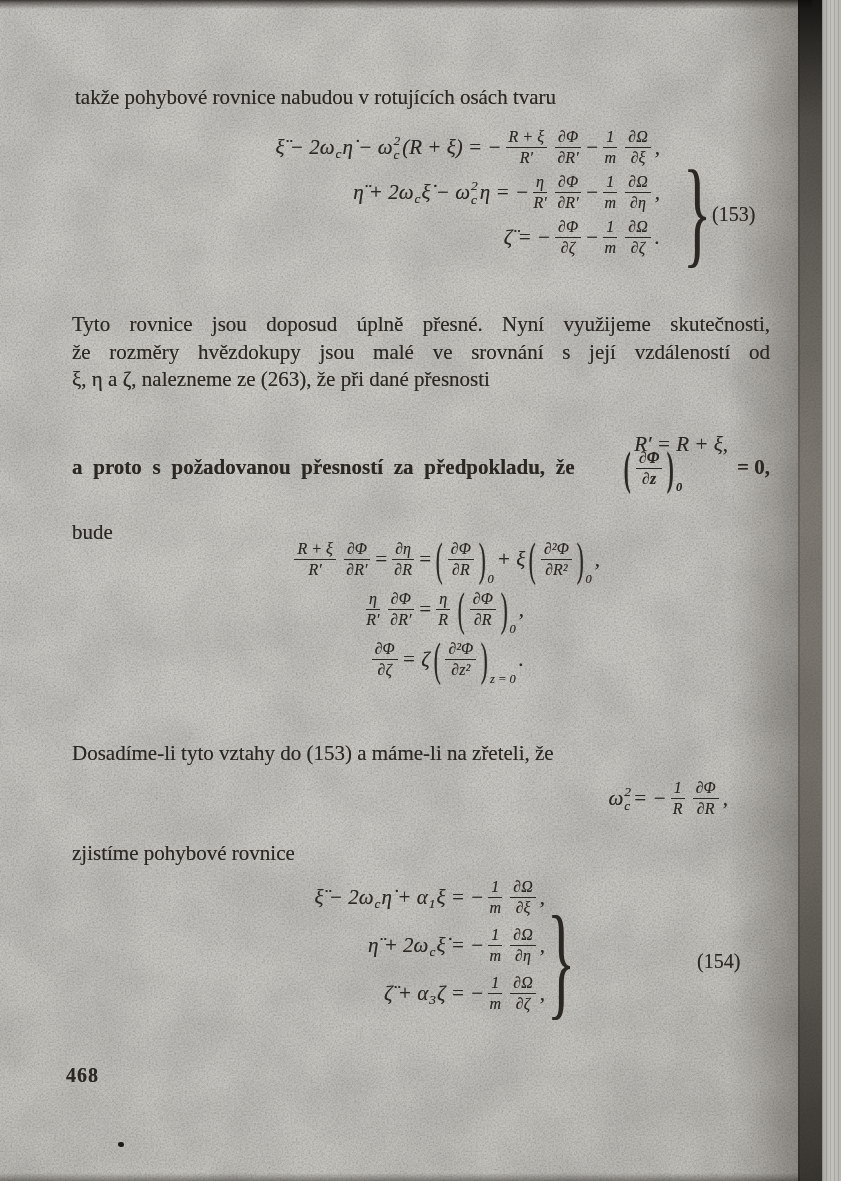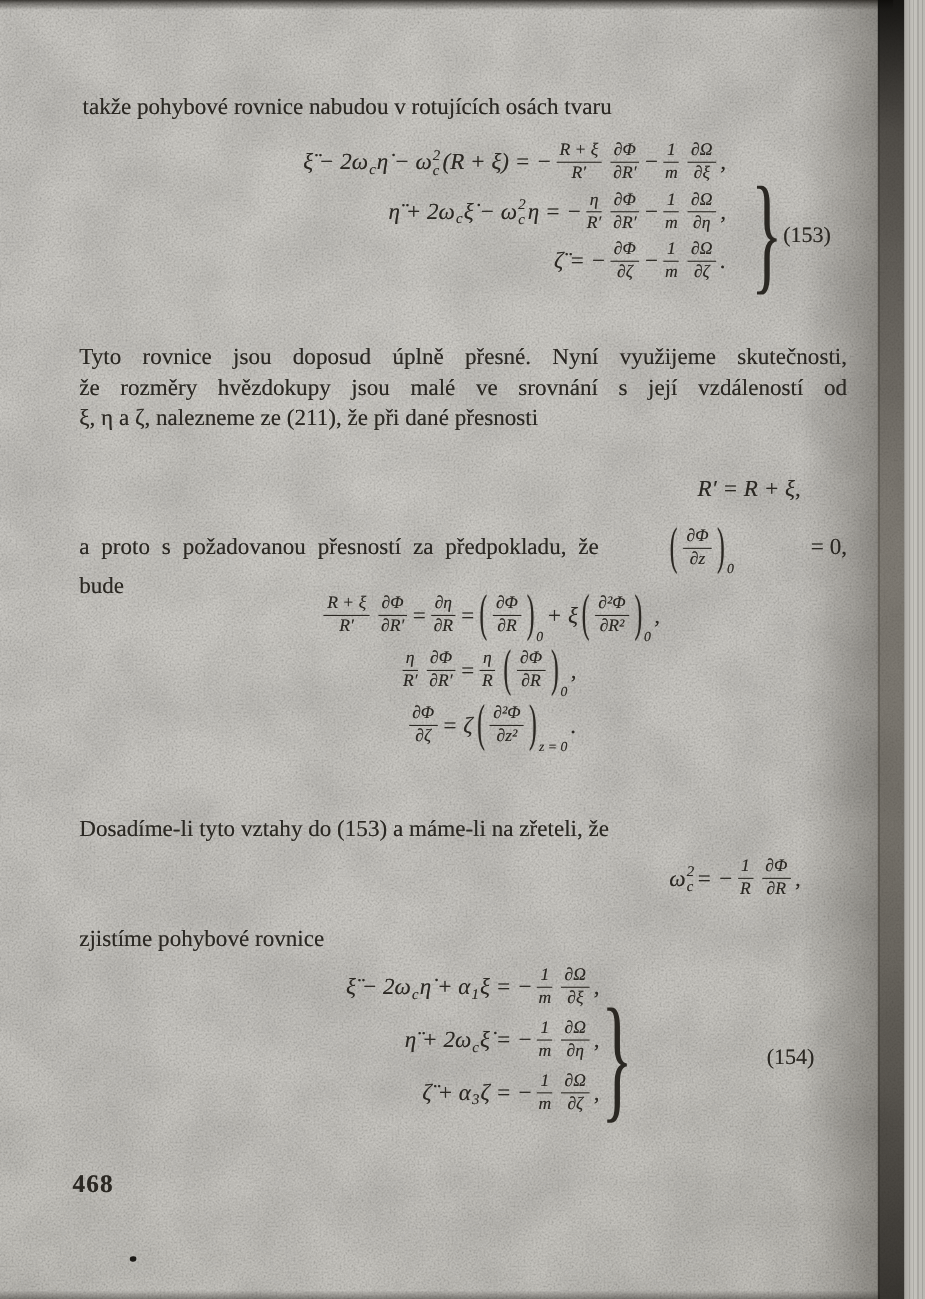--- a/index.html
+++ b/index.html
@@ -48,21 +48,21 @@
   .eq-block{position:absolute;display:flex;flex-direction:column;align-items:flex-end;}
   .eqlabel{position:absolute;font-size:20px;font-style:normal;
     text-shadow:0 0 .6px rgba(43,40,35,.5);}
   .bracewrap{position:absolute;display:flex;align-items:center;justify-content:center;}
   .brace{font-size:46px;line-height:1;color:#2b2823;display:inline-block;}
 
   .cond-line{position:absolute;display:flex;align-items:center;justify-content:space-between;}
   .cond-prefix{word-spacing:5.5px;}
   .cond-suffix{font-style:normal;font-size:21px;margin-left:6px;}
   .centered{display:flex;justify-content:flex-end;}
-  .page-number{position:absolute;font-size:23px;font-weight:700;letter-spacing:1px;
+  .page-number{position:absolute;font-size:20px;font-weight:700;letter-spacing:1px;
     text-shadow:0 0 .6px rgba(43,40,35,.6);}
   .ink-dot{position:absolute;width:6px;height:5px;border-radius:50% 45% 55% 50%;
     background:#1c1a17;}
 </style>
 </head>
 <body>
 
 <div class="page">
 
   <svg class="texture" width="841" height="1181" xmlns="http://www.w3.org/2000/svg">
@@ -167,30 +167,30 @@
       </div>
   </div>
   <div class="bracewrap" style="left:684px;top:136px;width:26px;height:154px;">
     <span class="brace" style="transform:scaleY(2.6) scaleX(1.3);">}</span>
   </div>
   <div class="eqlabel" style="left:712px;top:203px;">(153)</div>
 
   <div class="txt" style="left:72px;top:311px;width:698px;">
     <div class="pline">Tyto rovnice jsou doposud úplně přesné. Nyní využijeme skutečnosti,</div>
     <div class="pline">že rozměry hvězdokupy jsou malé ve srovnání s její vzdáleností od</div>
-    <div class="pline last">ξ, η a ζ, nalezneme ze (211), že při dané přesnosti</div>
+    <div class="pline last">ξ, η a ζ, nalezneme ze (263), že při dané přesnosti</div>
   </div>
 
   <div class="txt centered" style="left:72px;top:431px;width:656px;">
     <div class="eqrow">
         <span class="mt">R′ = R + ξ,</span>
       </div>
   </div>
 
-  <div class="cond-line txt" style="left:72px;top:473px;width:698px;height:50px;">
+  <div class="cond-line txt" style="left:72px;top:443px;width:698px;height:50px;font-weight:bold;">
     <span class="cond-prefix">a proto s požadovanou přesností za předpokladu, že</span>
     <span class="eqrow">
         <span class="mpf">
           <span class="mparen">(</span>
           <span class="mfrac">
             <span class="mnum">∂Φ</span>
             <span class="mden">∂z</span>
           </span>
           <span class="mparen">)</span>
           <span class="pfsub">0</span>

